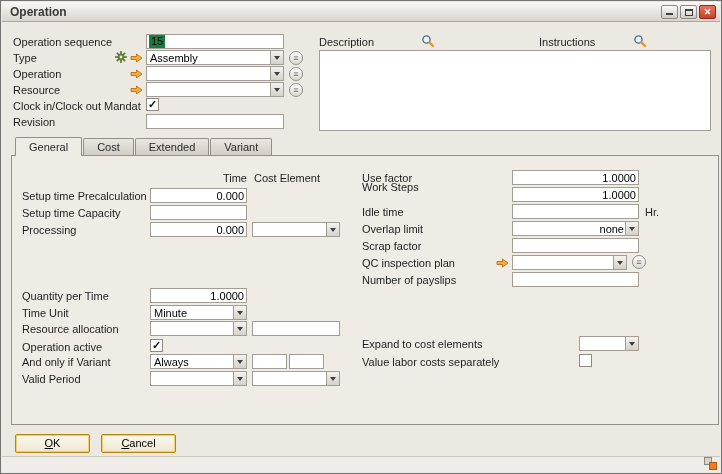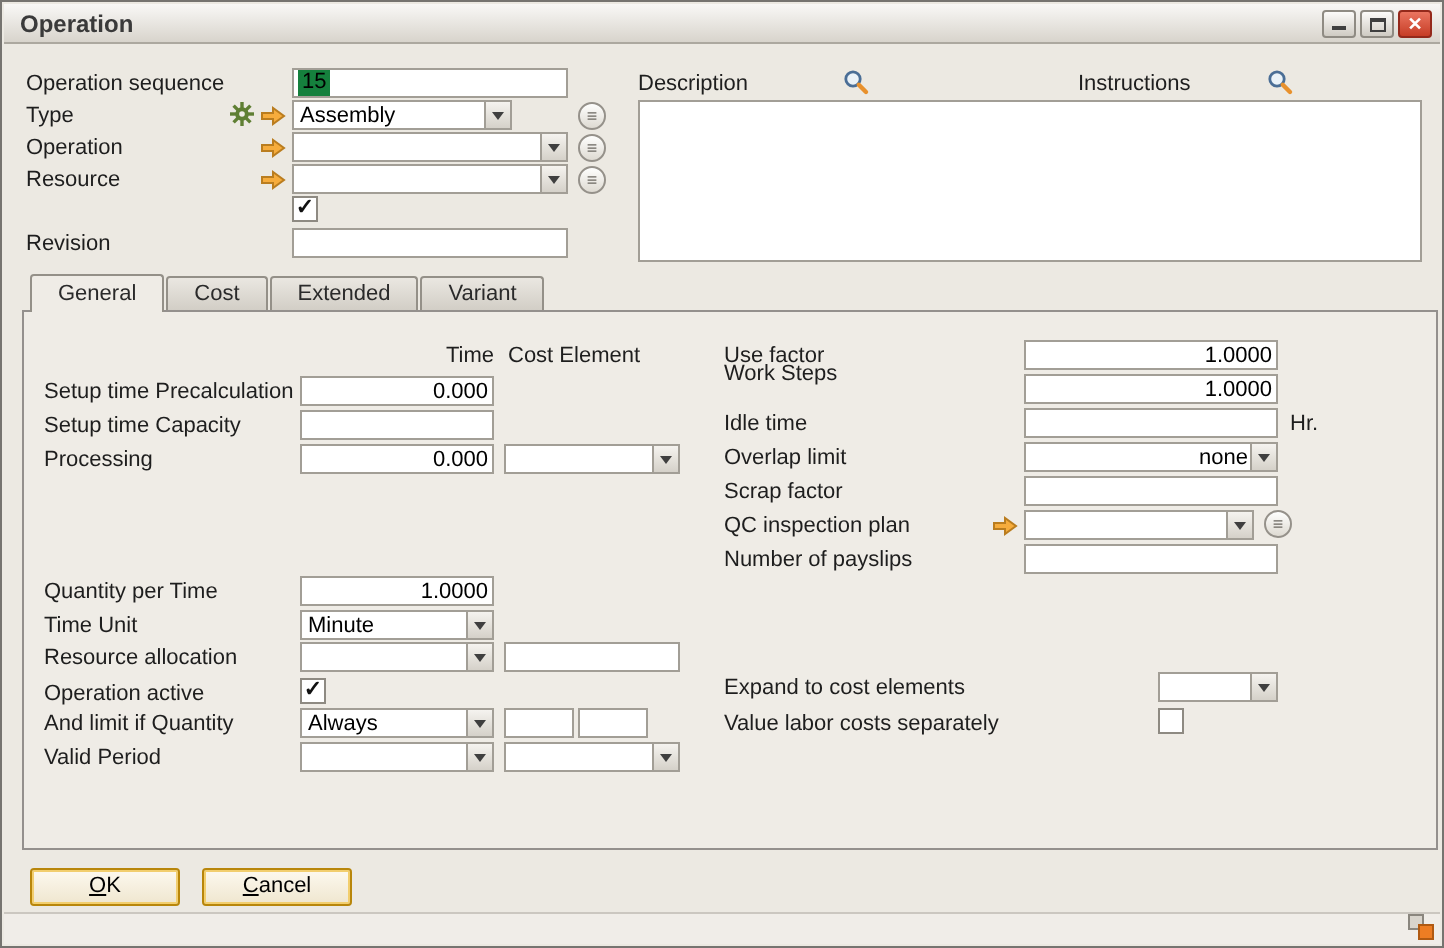--- a/index.html
+++ b/index.html
@@ -87,21 +87,21 @@
         <line x1="1" y1="7" x2="13" y2="7"></line>
         <line x1="2.8" y1="2.8" x2="11.2" y2="11.2"></line>
         <line x1="11.2" y1="2.8" x2="2.8" y2="11.2"></line>
       </g>
     <circle cx="7" cy="7" r="3.4" fill="#5F7F33"></circle>
       <circle cx="7" cy="7" r="1.4" fill="#EFECE6"></circle>
   </svg>
   <svg class="icon" style="left:129px;top:52px" width="13" height="10" viewBox="0 0 13 10">
     <path d="M1 3.5 H6.5 V1 L12 5 L6.5 9 V6.5 H1 Z" fill="#F6AC3C" stroke="#BA7D1F"></path>
   </svg>
-  <div class="dd" style="left:145px;top:49px;width:110px">
+  <div class="dd" style="left:145px;top:49px;width:138px">
     <span class="txt">Assembly</span>
     <span class="ddbtn"></span>
   </div>
   <div class="circ" style="left:288px;top:50px"><span>≡</span></div>
 
   <span class="lbl" style="left:12px;top:67px">Operation</span>
   <svg class="icon" style="left:129px;top:68px" width="13" height="10" viewBox="0 0 13 10">
     <path d="M1 3.5 H6.5 V1 L12 5 L6.5 9 V6.5 H1 Z" fill="#F6AC3C" stroke="#BA7D1F"></path>
   </svg>
   <div class="dd" style="left:145px;top:65px;width:138px">
@@ -113,20 +113,21 @@
   <span class="lbl" style="left:12px;top:83px">Resource</span>
   <svg class="icon" style="left:129px;top:84px" width="13" height="10" viewBox="0 0 13 10">
     <path d="M1 3.5 H6.5 V1 L12 5 L6.5 9 V6.5 H1 Z" fill="#F6AC3C" stroke="#BA7D1F"></path>
   </svg>
   <div class="dd" style="left:145px;top:81px;width:138px">
     <span class="txt"></span>
     <span class="ddbtn"></span>
   </div>
   <div class="circ" style="left:288px;top:82px"><span>≡</span></div>
 
+  <span class="lbl" style="left:12px;top:99px">Clock in/Clock out Mandat</span>
   <div class="chk" style="left:145px;top:97px"><span>✓</span></div>
 
   <span class="lbl" style="left:12px;top:115px">Revision</span>
   <input class="fld" style="left: 145px; top: 113px; width: 138px;" value="">
 
   <span class="lbl" style="left:318px;top:35px">Description</span>
   <svg class="icon" style="left:420px;top:33px" width="14" height="14" viewBox="0 0 14 14">
     <circle cx="5.5" cy="5.5" r="3.6" fill="#EAF2F8" stroke="#4A6E96" stroke-width="1.4"></circle>
     <line x1="8.4" y1="8.4" x2="12" y2="12" stroke="#E8912D" stroke-width="2.2" stroke-linecap="round"></line>
   </svg>
@@ -174,21 +175,21 @@
     <span class="lbl" style="left:10px;top:167px">Resource allocation</span>
     <div class="dd" style="left:138px;top:165px;width:97px">
       <span class="txt"></span>
       <span class="ddbtn"></span>
     </div>
     <input class="fld" style="left: 240px; top: 165px; width: 88px;" value="">
 
     <span class="lbl" style="left:10px;top:185px">Operation active</span>
     <div class="chk" style="left:138px;top:183px"><span>✓</span></div>
 
-    <span class="lbl" style="left:10px;top:200px">And limit if Quantity</span>
+    <span class="lbl" style="left:10px;top:200px">And only if Variant</span>
     <div class="dd" style="left:138px;top:198px;width:97px">
       <span class="txt">Always</span>
       <span class="ddbtn"></span>
     </div>
     <input class="fld" style="left: 240px; top: 198px; width: 35px;" value="">
     <input class="fld" style="left: 277px; top: 198px; width: 35px;" value="">
 
     <span class="lbl" style="left:10px;top:217px">Valid Period</span>
     <div class="dd" style="left:138px;top:215px;width:97px">
       <span class="txt"></span>

